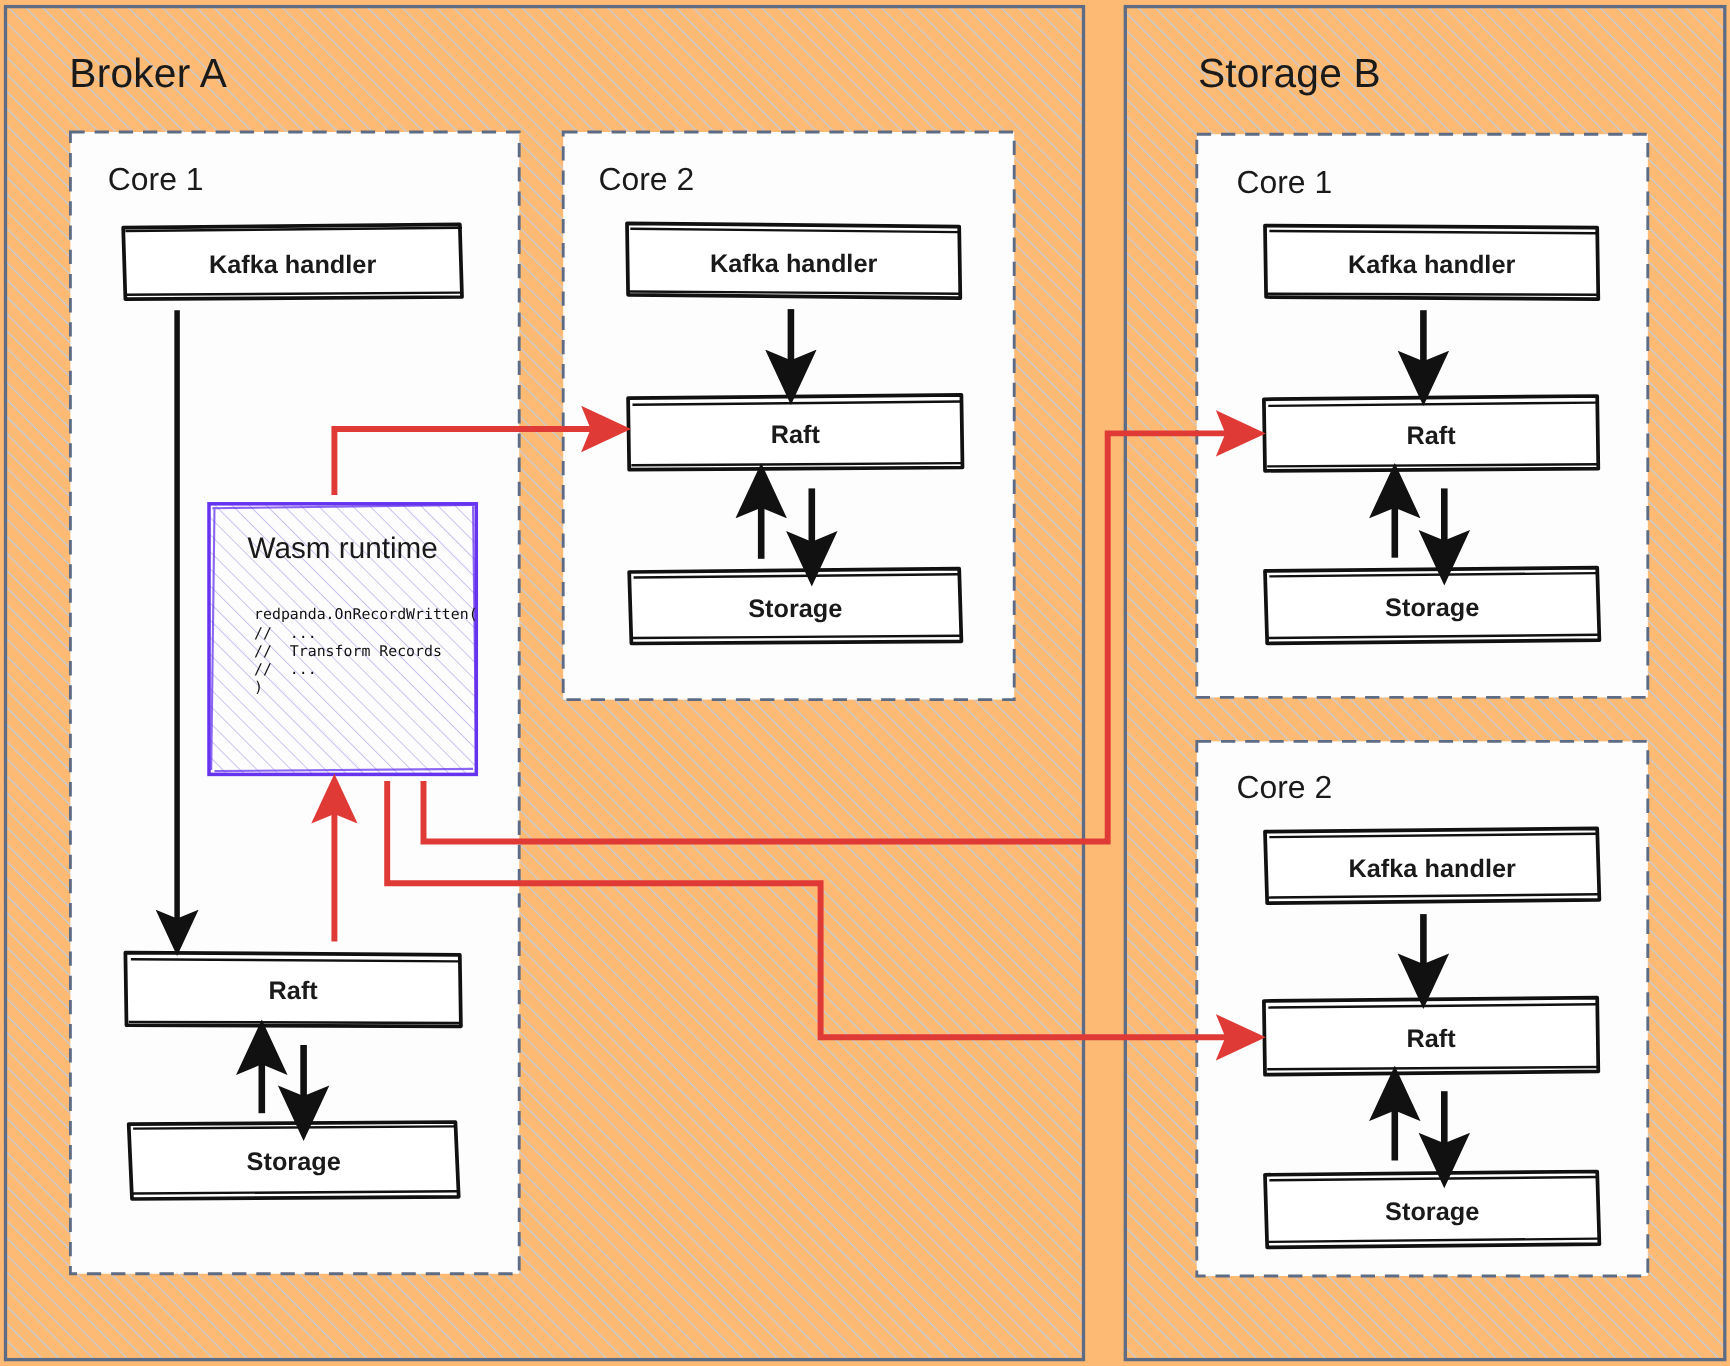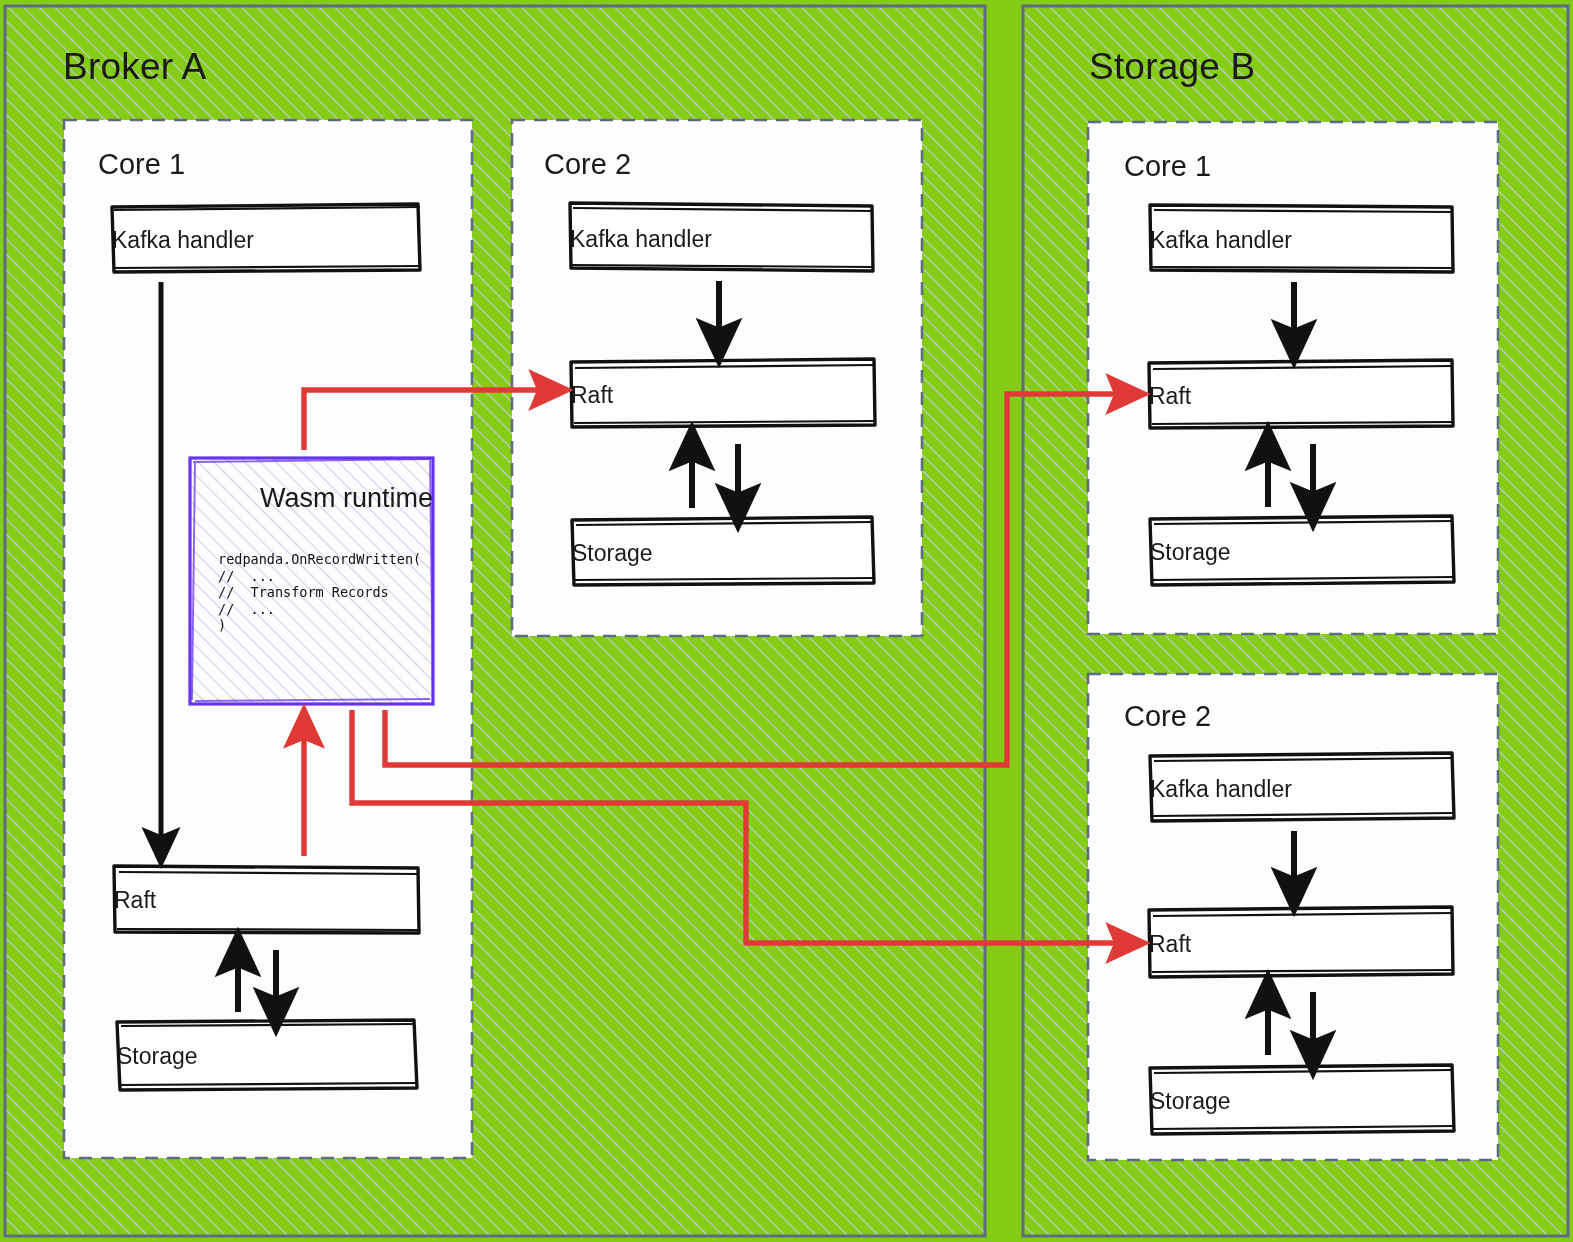--- a/index.html
+++ b/index.html
@@ -7,21 +7,21 @@
     padding: 0;
     background: #ffffff;
   }
   body {
     font-family: "Liberation Sans", sans-serif;
   }
   #canvas {
     position: relative;
     width: 1573px;
     height: 1242px;
-    background: #84cc16;
+    background: #fdba74;
     overflow: hidden;
   }
   .layer {
     position: absolute;
     left: 0;
     top: 0;
     width: 1573px;
     height: 1242px;
   }
   #svg-layer { z-index: 5; }
@@ -35,32 +35,35 @@
   .broker-title {
     font-size: 37px;
     letter-spacing: 0.2px;
   }
   .core-title {
     font-size: 29px;
     text-align: center;
   }
   .box-label {
     font-size: 23px;
+    text-align: center;
+    font-weight: bold;
   }
   .wasm-title {
     font-size: 27px;
     text-align: center;
   }
   .code-block {
     position: absolute;
     font-family: "DejaVu Sans Mono", monospace;
     font-size: 13.5px;
     line-height: 16.5px;
     color: #111111;
     white-space: pre;
+    margin-left: 13px;
   }
 </style>
 </head>
 <body>
 
 <div id="canvas">
 
   <svg class="layer" id="svg-layer" viewBox="0 0 1573 1242">
     <defs>
       <pattern id="hatch-broker" width="11" height="11" patternUnits="userSpaceOnUse" patternTransform="rotate(-45)">
@@ -195,21 +198,21 @@
 
     <div class="label broker-title" style="left:63px; top:46px;">Broker A</div>
     <div class="label broker-title" style="left:1089px; top:46px;">Storage B</div>
 
     <div class="label core-title" style="left:98px; top:148px;">Core 1</div>
     <div class="label core-title" style="left:544px; top:148px;">Core 2</div>
     <div class="label core-title" style="left:1124px; top:150px;">Core 1</div>
     <div class="label core-title" style="left:1124px; top:700px;">Core 2</div>
 
     <div class="label box-label" style="left:112px; top:227px; width:308px;">Kafka handler</div>
-    <div class="label wasm-title" style="left:190px; top:483px; width:243px;text-align:right;">Wasm runtime</div>
+    <div class="label wasm-title" style="left:190px; top:483px; width:243px;">Wasm runtime</div>
     <div class="code-block" style="left:218px; top:551px;">redpanda.OnRecordWritten(
 //  ...
 //  Transform Records
 //  ...
 )</div>
     <div class="label box-label" style="left:114px; top:887px; width:305px;">Raft</div>
     <div class="label box-label" style="left:117px; top:1043px; width:300px;">Storage</div>
 
     <div class="label box-label" style="left:570px; top:226px; width:303px;">Kafka handler</div>
     <div class="label box-label" style="left:571px; top:382px; width:304px;">Raft</div>

